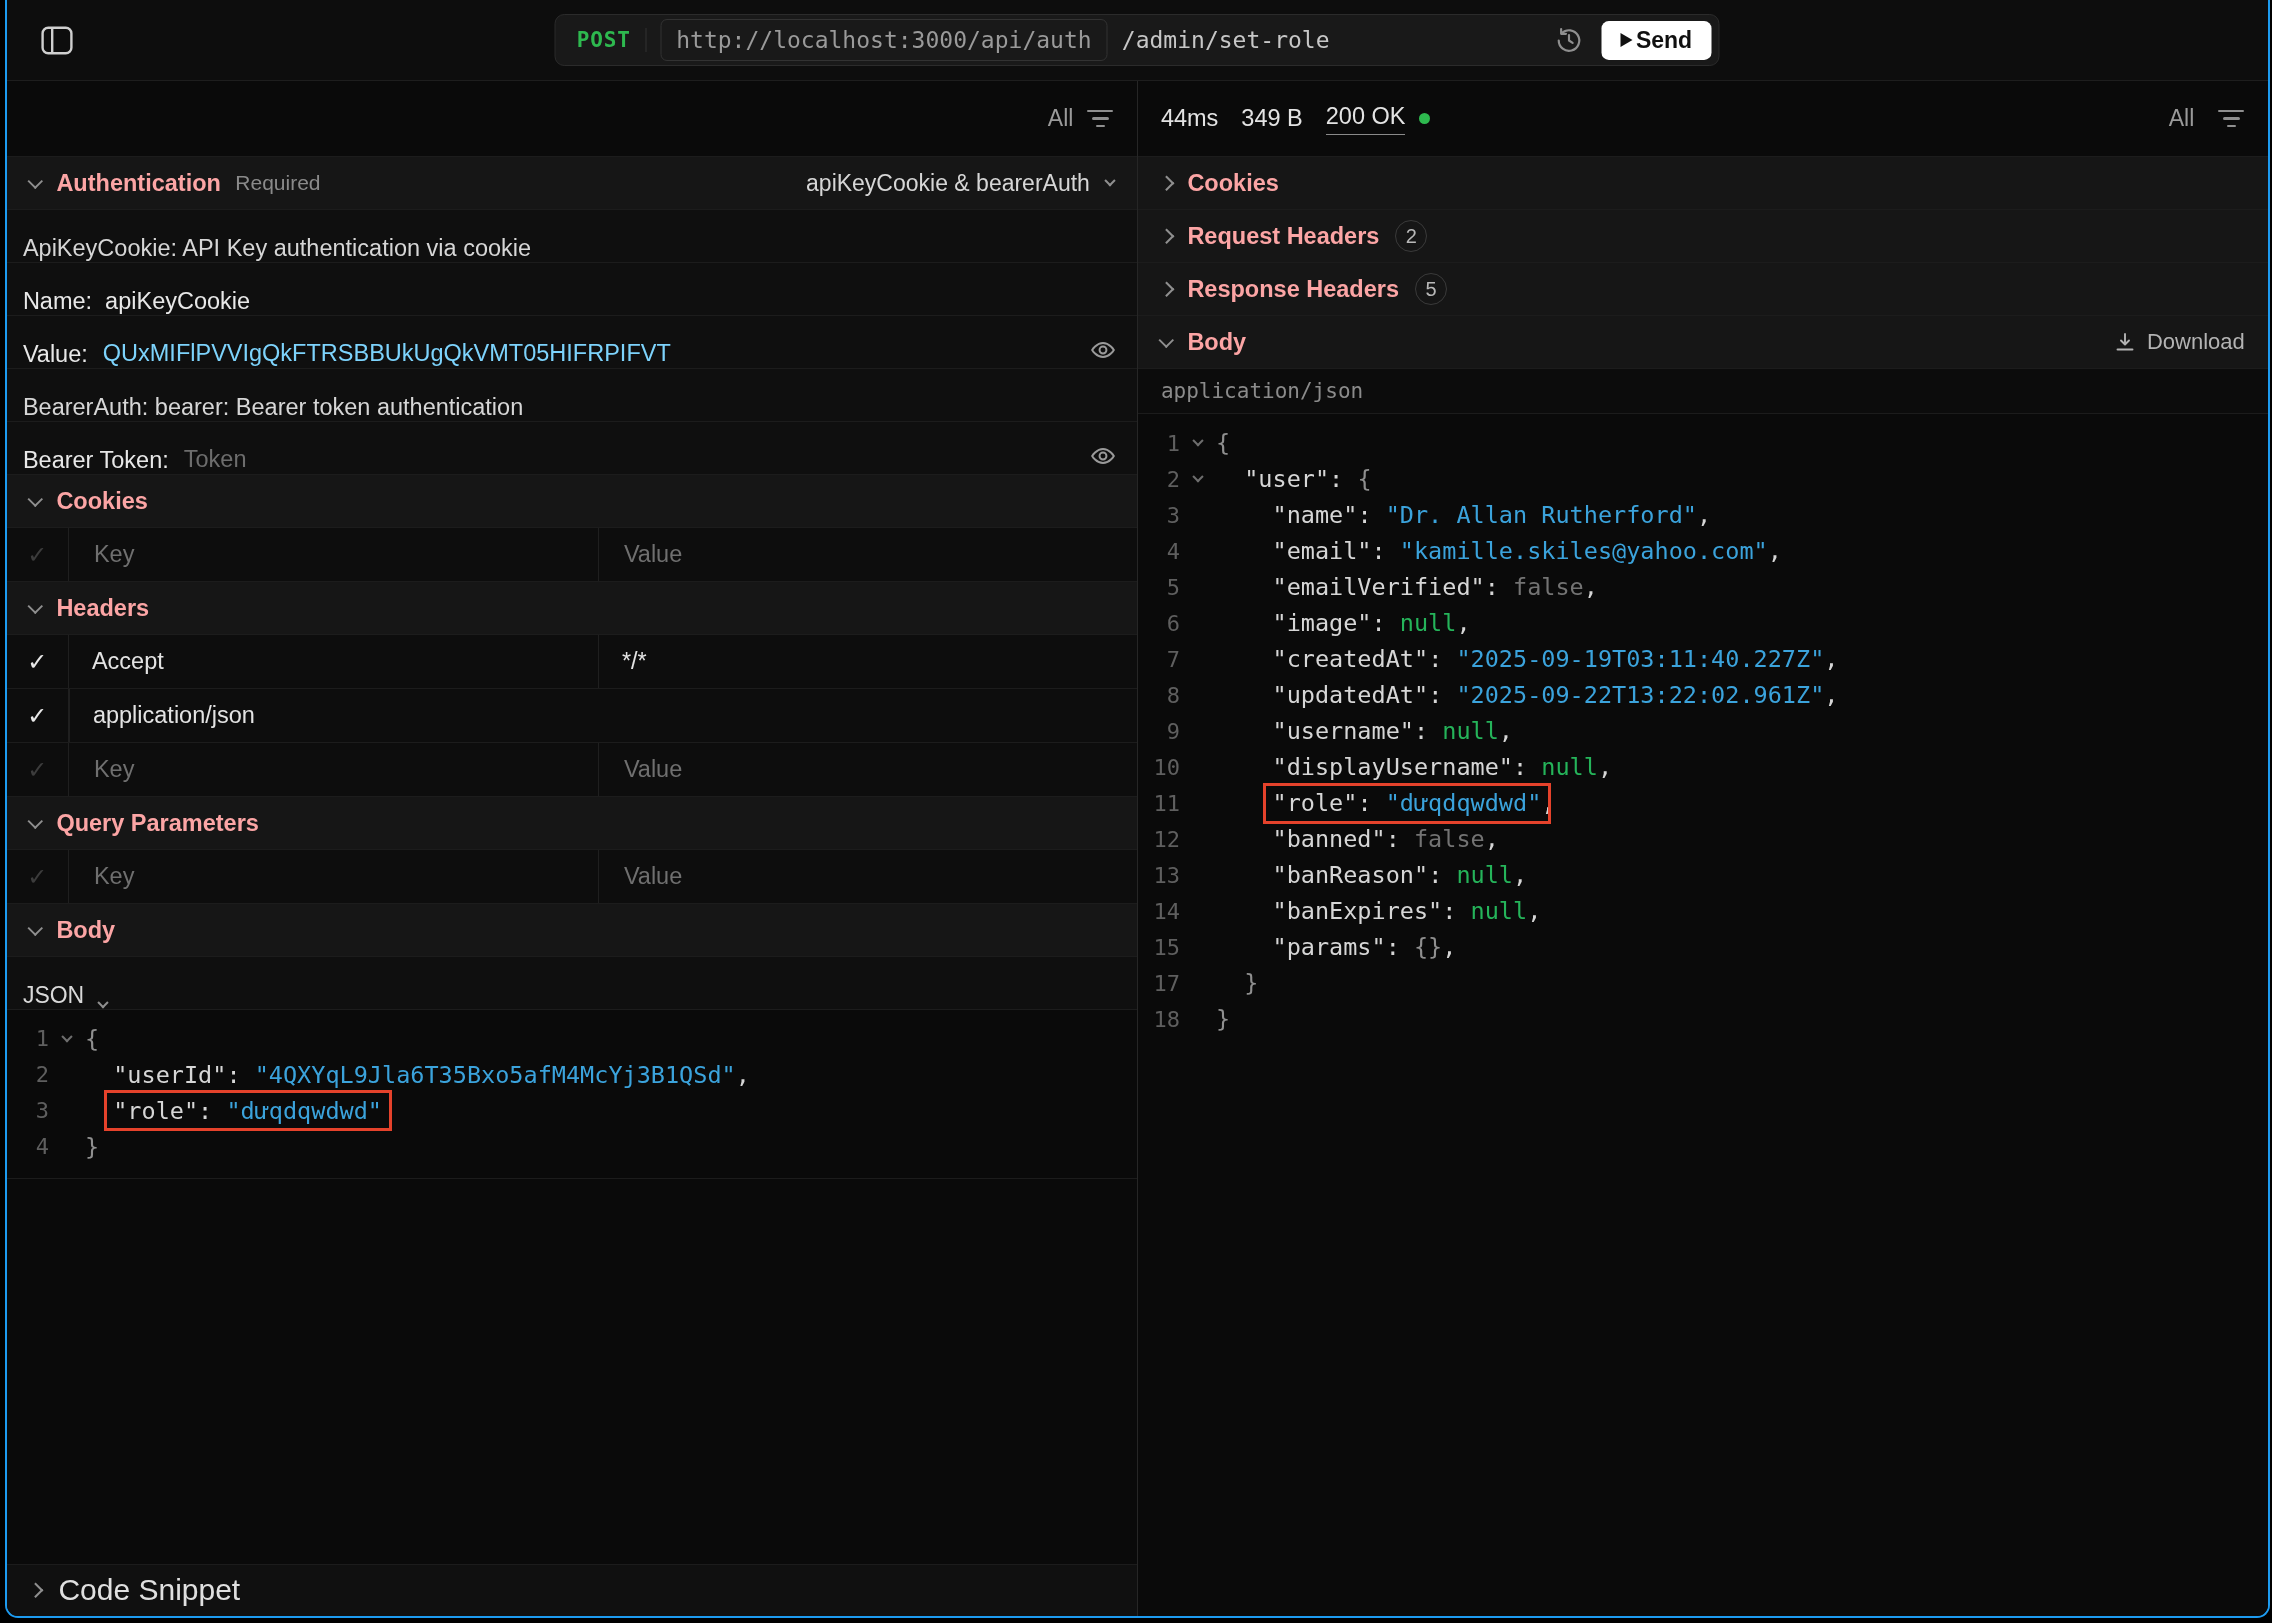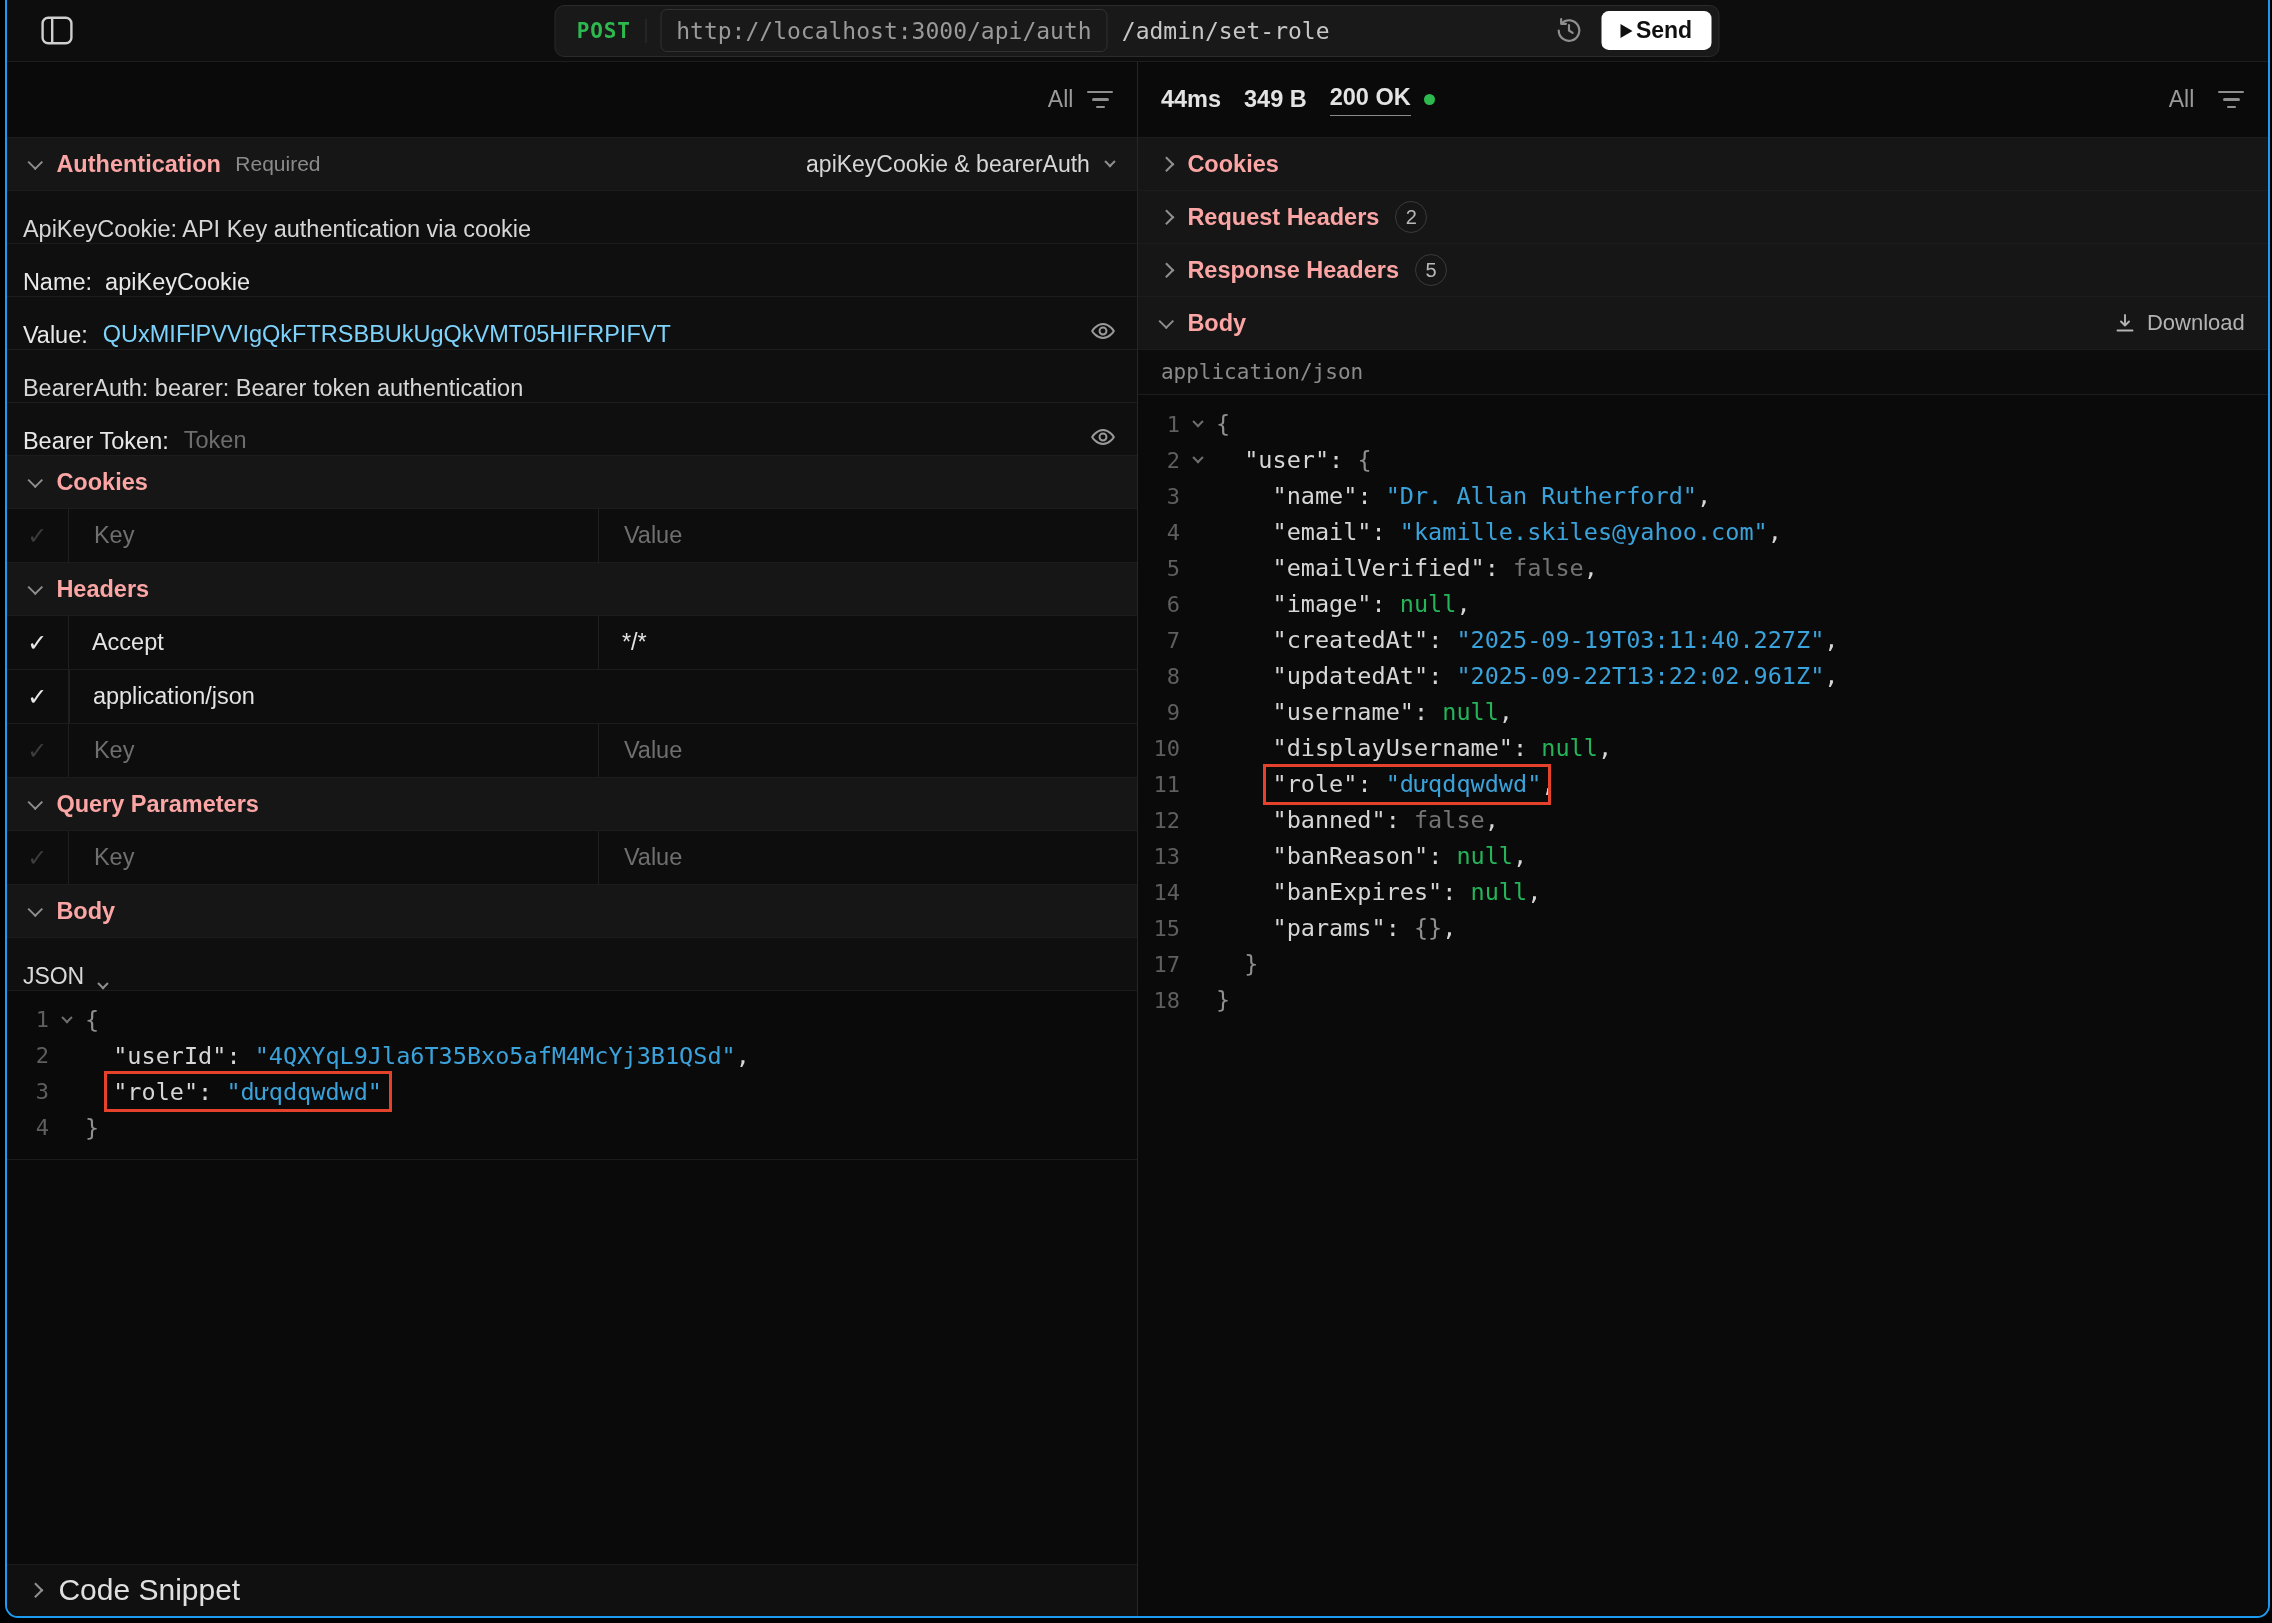--- a/index.html
+++ b/index.html
@@ -4,21 +4,21 @@
 <style>
   * { box-sizing: border-box; }
   html,body { margin:0; padding:0; background:#000; }
   body { width:2273px; height:1624px; position:relative; font-family:"Liberation Sans", sans-serif; -webkit-font-smoothing:antialiased; }
   .app {
     position:absolute; left:4.9px; right:3.2px; top:0; bottom:6.5px;
     border:2.4px solid #1d9bf0; border-top:none; border-radius:0 0 13px 13px;
     background:#0a0a0a; overflow:hidden; display:flex; flex-direction:column;
   }
   
-  .topbar { height:62px; flex:none; display:flex; align-items:center; background:#0d0d0d; border-bottom:0.8px solid #1e1e1e; position:relative; }
+  .topbar { height:81px; flex:none; display:flex; align-items:center; background:#0d0d0d; border-bottom:0.8px solid #1e1e1e; position:relative; }
   .sidebar-toggle { margin-left:34px; width:32px; height:29px; cursor:pointer; }
   .addressbar {
     position:absolute; left:50%; transform:translateX(-50%);
     width:1165px; height:52px; background:#191919; border:0.8px solid #2b2b2b; border-radius:9.7px;
     display:flex; align-items:center; padding:0 7.3px 0 21px; gap:14.6px;
   }
   .method { font-family:"DejaVu Sans Mono", monospace; font-weight:bold; font-size:21px; letter-spacing:0.8px; }
   .vsep { width:0.8px; height:24px; background:#333; flex:none; }
   .urlbox { border:0.8px solid #323232; border-radius:6.5px; padding:7.3px 14.6px; font-family:"DejaVu Sans Mono", monospace; font-size:23px; color:#9a9a9a; white-space:nowrap; }
   .pathtxt { font-family:"DejaVu Sans Mono", monospace; font-size:23px; color:#c7c7c7; white-space:nowrap; }
@@ -65,21 +65,21 @@
   .cl .fold { width:36px; flex:none; display:flex; align-items:center; justify-content:center; }
   .cl .code { font-family:"DejaVu Sans Mono", monospace; font-size:23.5px; white-space:pre; }
   .tk-p { color:#d6d6d6; } .tk-b { color:#8f8f8f; } .tk-s { color:#3ba3dc; } .tk-n { color:#25b45a; } .tk-f { color:#737373; }
   .hl { position:relative; }
   .hl::after { content:""; position:absolute; inset:-6.5px -9.7px; border:3.2px solid #e5422b; pointer-events:none; }
   .filler { flex:1; background:#0a0a0a; border-top:0.8px solid #1c1c1c; }
   .snippet-row { height:52px; background:#101010; display:flex; align-items:center; padding:0 23px; gap:18px; cursor:pointer; }
   .snippet-row .title { font-size:30px; font-weight:500; color:#e0e0e0; }
   
   .meta-row { height:75px; display:flex; align-items:center; padding:0 23px; gap:23px; border-top:none; }
-  .meta-row .m { font-size:23.5px; font-weight:700; color:#e3e3e3; }
+  .meta-row .m { font-size:23.5px; font-weight:400; color:#e3e3e3; }
   .meta-row .status { border-bottom:1.6px solid #8a8a8a; padding-bottom:4px; cursor:pointer; }
   .dot { width:11.3px; height:11.3px; border-radius:50%; margin-left:-9.7px; }
   .badge { min-width:32px; height:32px; border:0.8px solid #3a3a3a; border-radius:50%; display:flex; align-items:center; justify-content:center; font-size:20px; color:#b8b8b8; padding:0 4.9px; }
   .dl { margin-left:auto; display:flex; align-items:center; gap:9.7px; cursor:pointer; }
   .dl span { font-size:22px; color:#b3b3b3; }
   .ctype { height:45px; background:#0c0c0c; display:flex; align-items:center; padding-left:23px; font-family:"DejaVu Sans Mono", monospace; font-size:21px; color:#8b8b8b; }
   .codearea { flex:1; background:#0a0a0a; padding-top:11.3px; overflow:hidden; }
   svg { display:block; }
 </style>
 </head>

